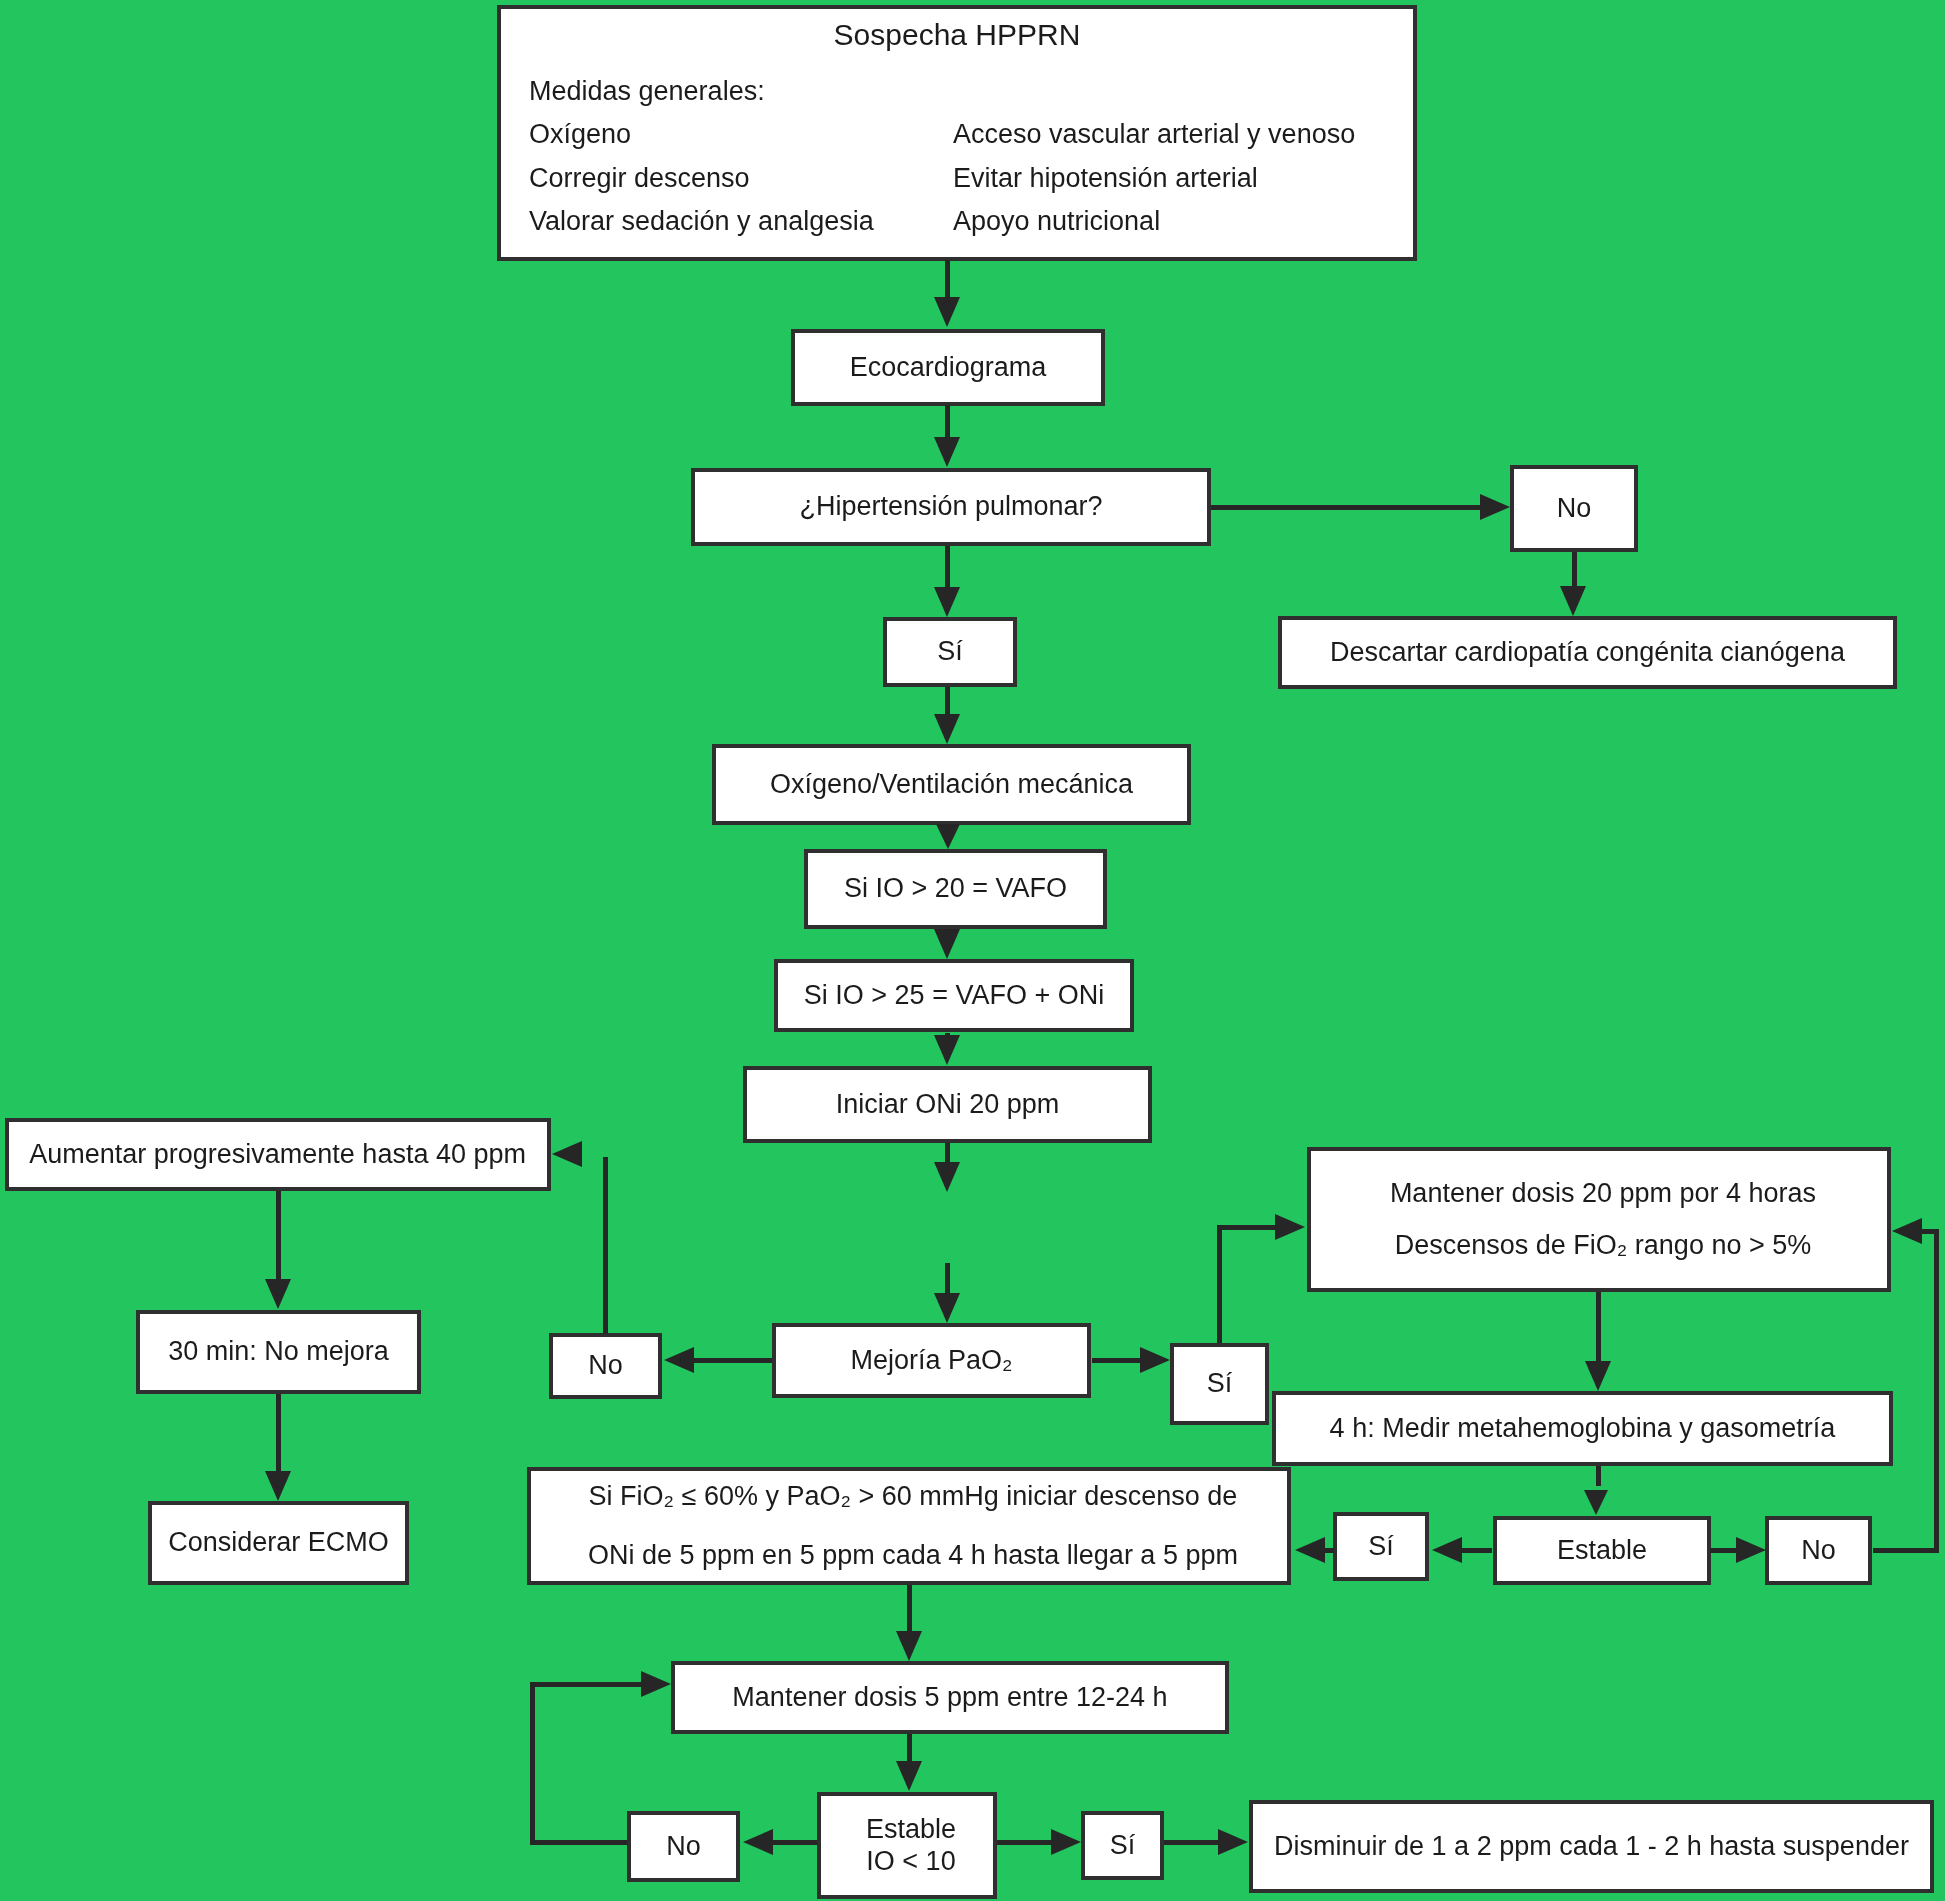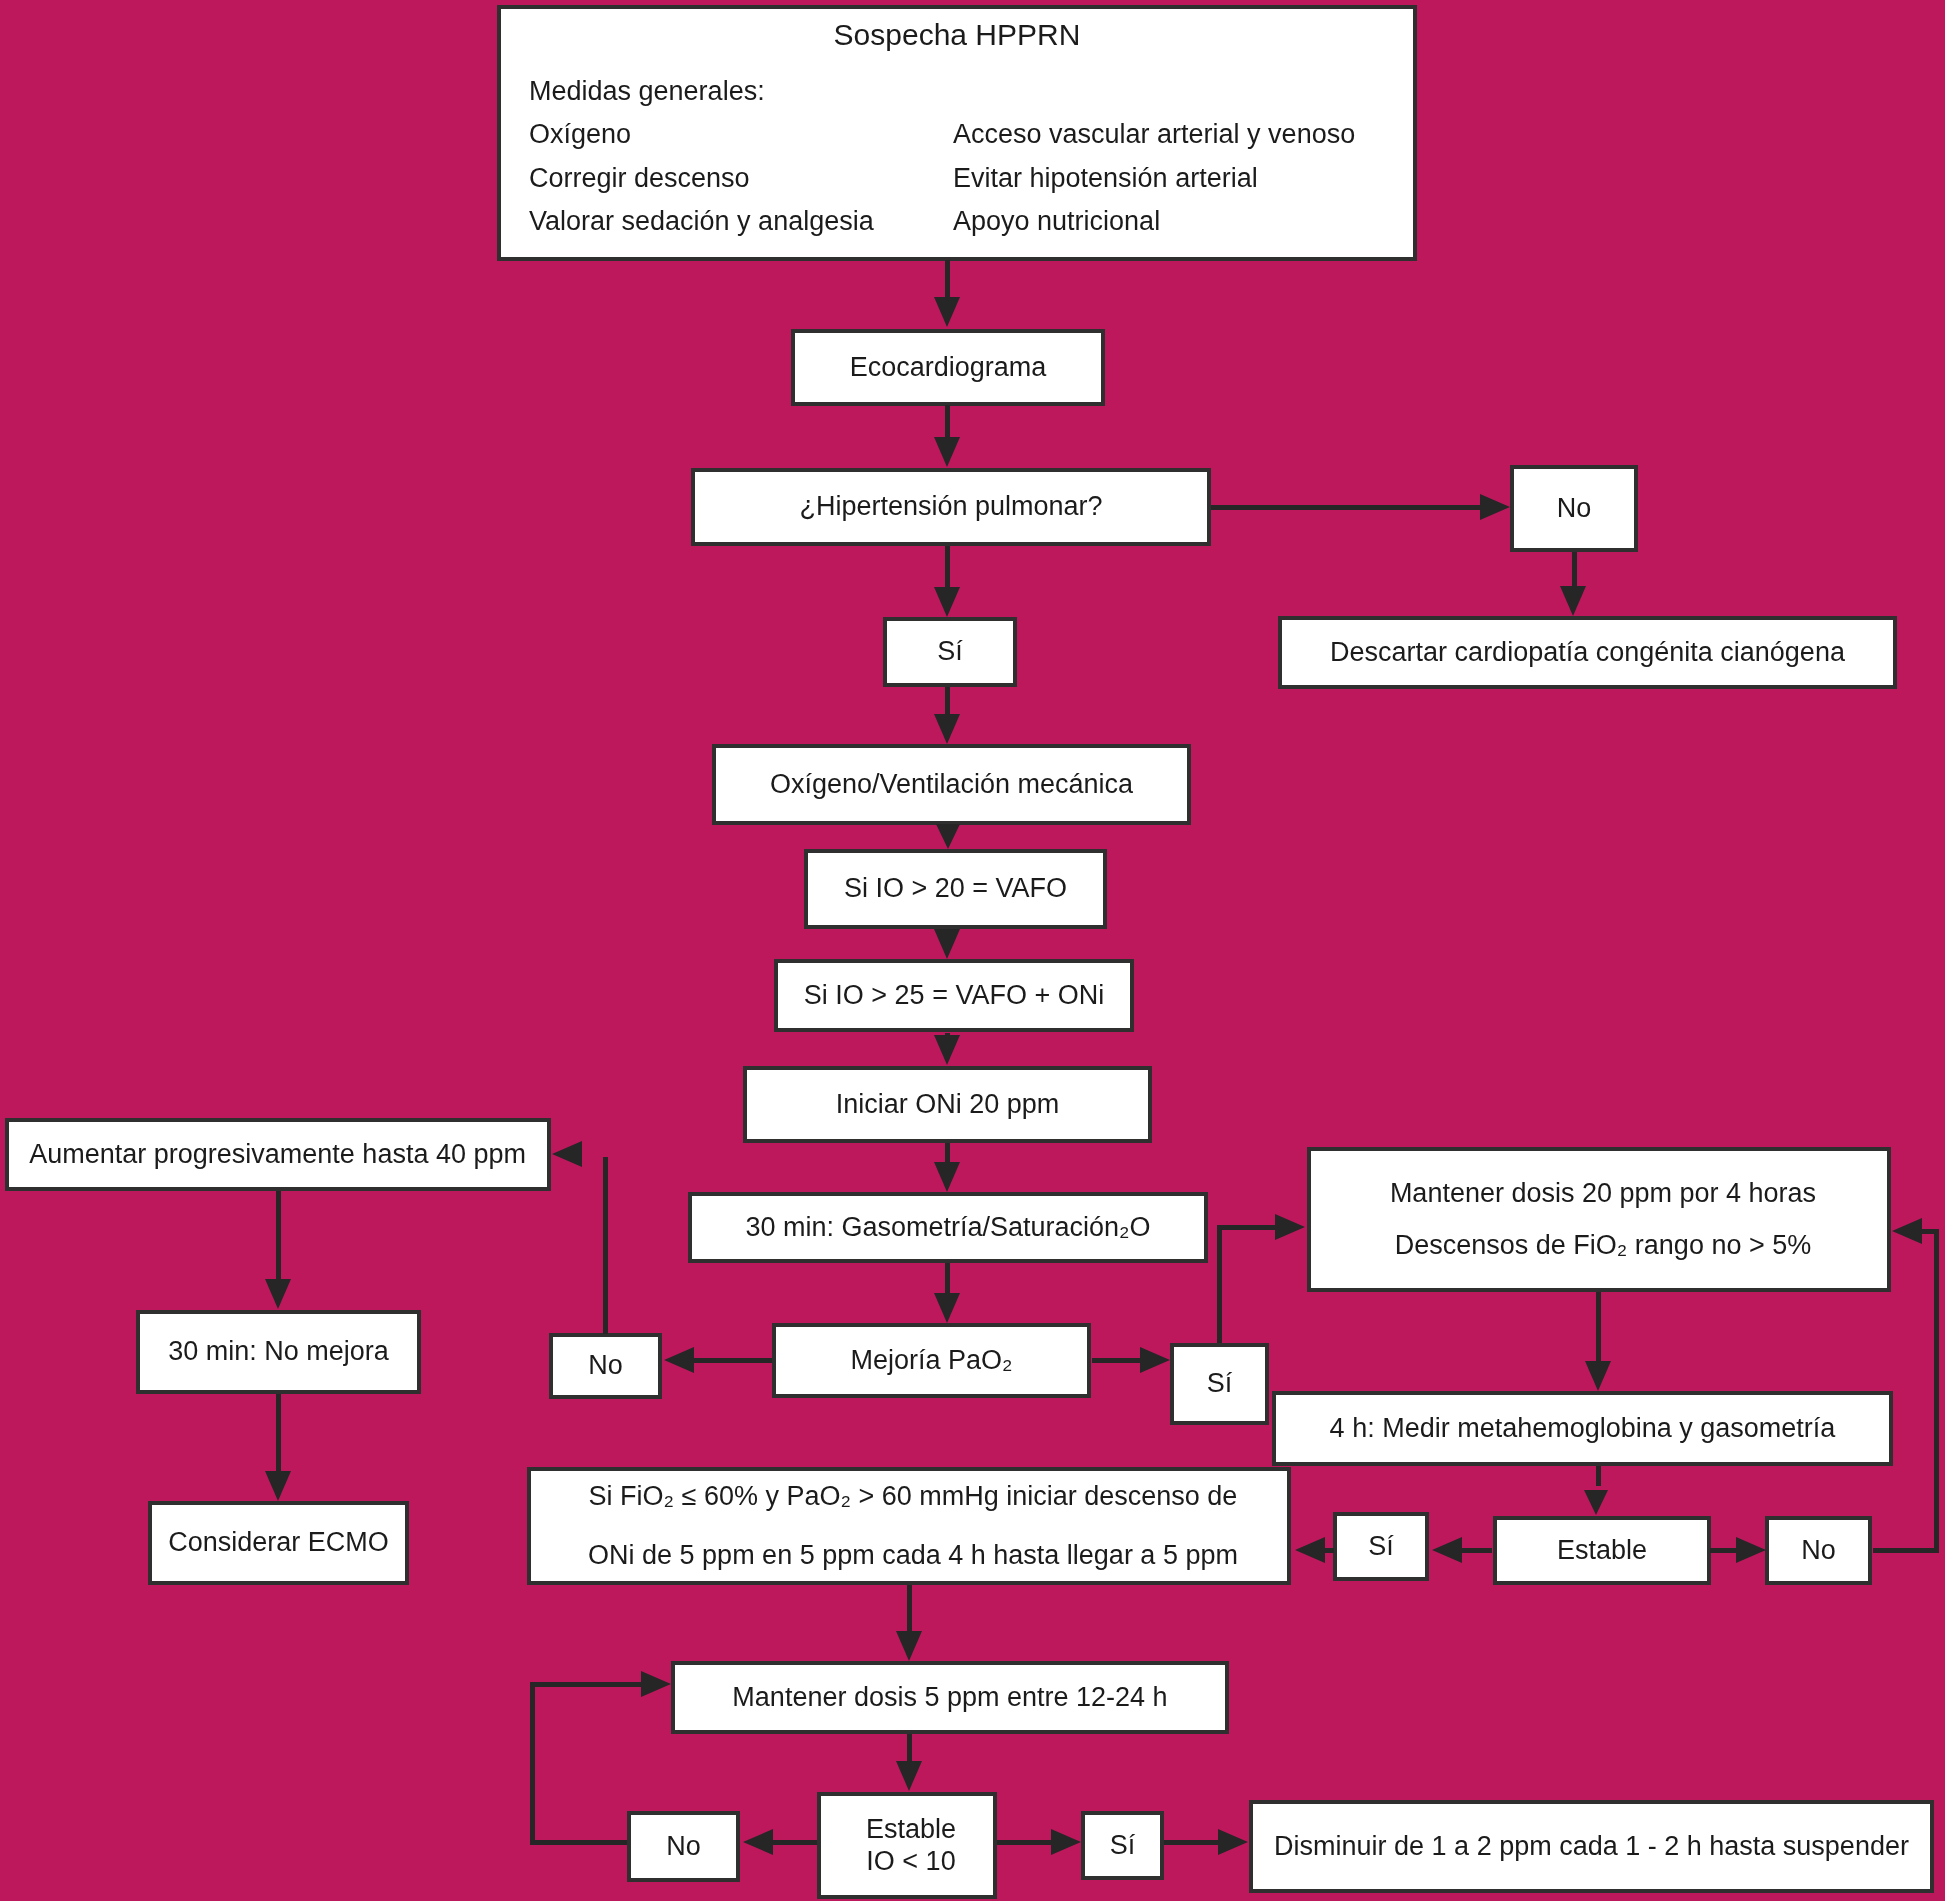--- a/index.html
+++ b/index.html
@@ -1,17 +1,17 @@
 <!DOCTYPE html>
 <html style="font-size:9.3px"><head>
 <meta charset="utf-8">
 <style>
   html,body{margin:0;padding:0;background:#ffffff;}
   #canvas{
-    position:relative;width:1946px;height:1902px;background:#be185d;overflow:hidden;
+    position:relative;width:1946px;height:1902px;background:#22c55e;overflow:hidden;
     font-family:"Liberation Sans","DejaVu Sans",sans-serif;color:#1b1b1b;font-size:27px;
   }
   .node{
     position:absolute;box-sizing:border-box;border:4.1px solid #2f2f2f;background:#ffffff;
     display:flex;align-items:center;justify-content:center;text-align:center;
     line-height:1.15;
   }
   .node.col{flex-direction:column;padding-left:8px;}
   .node .ln{display:block;}
   .gap36{row-gap:21px;}
@@ -79,23 +79,20 @@
   </div>
 
   <div class="node" style="left:774px;top:959px;width:360px;height:73px;">
     <span class="ln">Si IO &gt; 25 = VAFO + ONi</span>
   </div>
 
   <div class="node" style="left:743px;top:1066px;width:409px;height:77px;">
     <span class="ln">Iniciar ONi 20 ppm</span>
   </div>
 
-  <div class="node" style="left:688px;top:1192px;width:520px;height:71px;">
-    <span class="ln">30 min: Gasometría/Saturación₂O</span>
-  </div>
 
   <div class="node" style="left:772px;top:1323px;width:319px;height:75px;">
     <span class="ln">Mejoría PaO₂</span>
   </div>
 
   <div class="node" style="left:549px;top:1333px;width:113px;height:66px;">
     <span class="ln">No</span>
   </div>
 
   <div class="node" style="left:1170px;top:1343px;width:99px;height:82px;">

